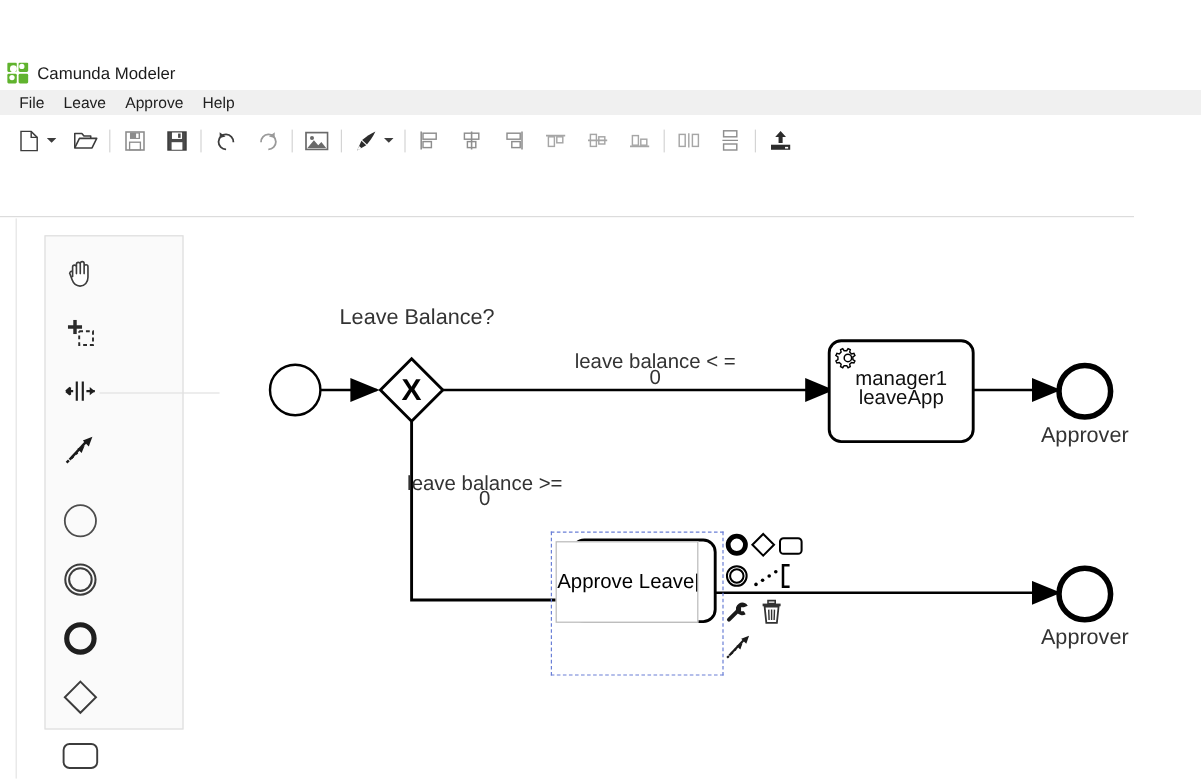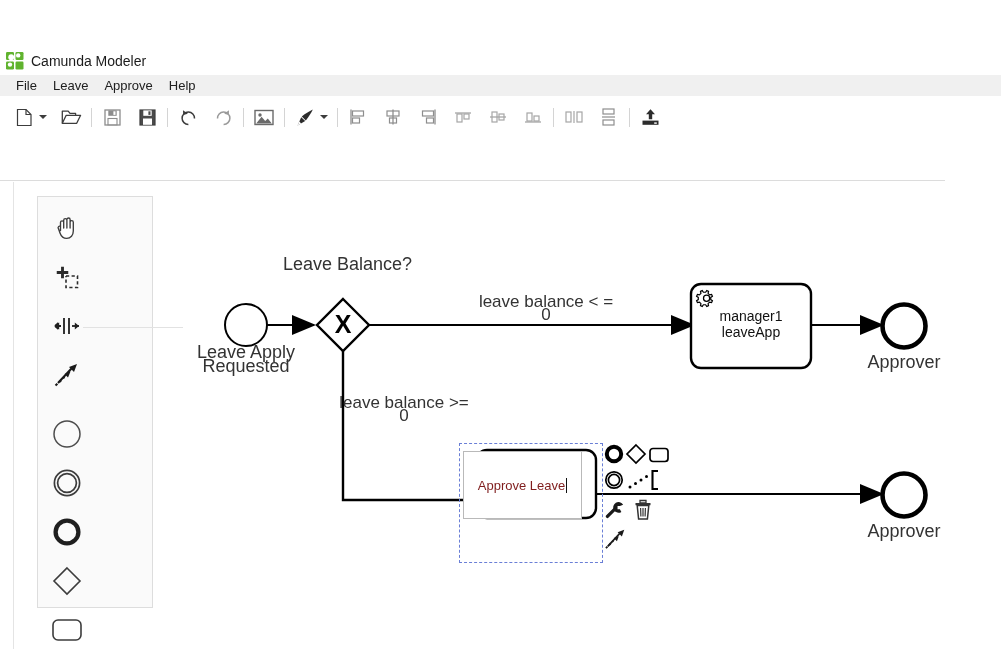--- a/index.html
+++ b/index.html
@@ -91,29 +91,29 @@
   }
   
   .dg-label{
     position:absolute;font-size:18px;color:#333;text-align:center;
     line-height:14px;white-space:nowrap;pointer-events:none;
   }
   .dg-flowlabel{
     position:absolute;font-size:17px;color:#333;text-align:center;line-height:13px;
   }
   .task-text{
-    position:absolute;font-size:14px;color:#111;text-align:center;line-height:16px;
+    position:absolute;font-size:17px;color:#111;text-align:center;line-height:16px;
   }
   #approve-edit-box{
     position:absolute;left:463px;top:451px;width:119px;height:68px;
     border:1px solid #b9b9b9;background:#ffffff;box-sizing:border-box;
     display:flex;align-items:center;justify-content:center;
   }
   #approve-edit-text{
-    font-size:13px;color:#7f1d1d;white-space:nowrap;position:relative;text-align:center;
+    font-size:17px;color:#000000;white-space:nowrap;position:relative;text-align:center;
   }
   #edit-caret{
     display:inline-block;width:1px;height:15px;background:#111;
     vertical-align:middle;margin-left:1px;
   }
   #selection-box{
     position:absolute;left:459px;top:443px;width:144px;height:120px;
     border:1px dashed #6a7fd6;box-sizing:border-box;
   }
   
@@ -364,24 +364,20 @@
     <path d="M452,311 L468,318 L452,325 Z" fill="#000"></path>
 
     <rect x="464" y="452" width="0.1" height="0.1" fill="none"></rect>
     <rect x="463" y="268" width="119" height="68" rx="10" ry="10" fill="#ffffff" stroke="#000" stroke-width="2.4"></rect>
 
     <line x1="582" y1="312" x2="868" y2="312" stroke="#000" stroke-width="2.2" marker-end="url(#arrow)"></line>
 
     <circle cx="890" cy="313" r="21.5" fill="#ffffff" stroke="#000" stroke-width="4.6"></circle>
   </svg>
 
-  <div class="dg-label" style="left:182px;top:163px;width:100px;">
-    <span>Leave Apply</span><br>
-    <span>Requested</span>
-  </div>
 
   <div class="dg-label" style="left:269px;top:75px;width:120px;">Leave Balance?</div>
 
   <div class="dg-flowlabel" style="left:462px;top:113px;width:140px;">
     <span>leave balance &lt; =</span><br>
     <span>0</span>
   </div>
 
   <div class="dg-flowlabel" style="left:320px;top:214px;width:140px;">
     <span>leave balance &gt;=</span><br>

